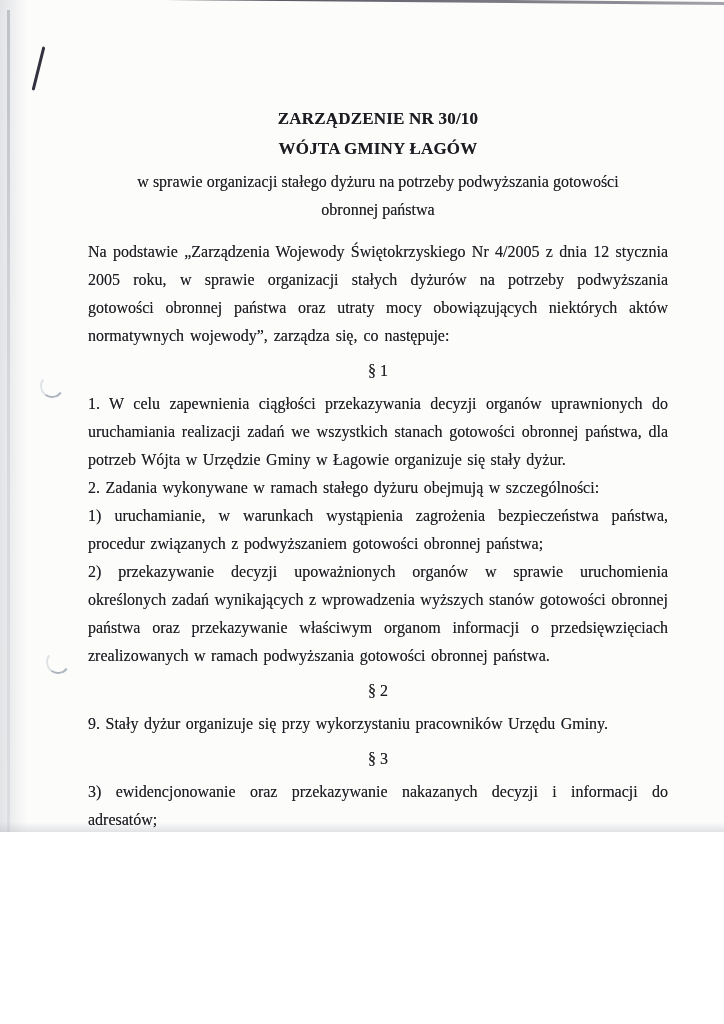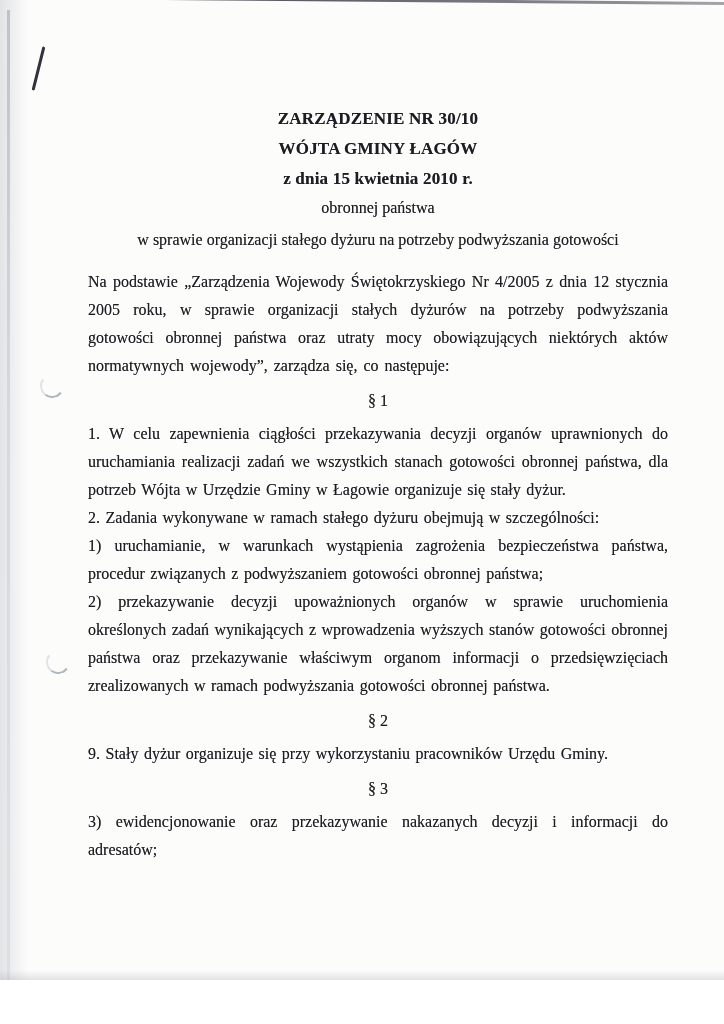--- a/index.html
+++ b/index.html
@@ -9,21 +9,21 @@
   }
   body {
     width: 724px;
     height: 1024px;
     overflow: hidden;
     font-family: "Liberation Serif", serif;
   }
   .page {
     position: relative;
     width: 724px;
-    height: 980px;
+    height: 832px;
     background: #fcfcfb;
     overflow: hidden;
   }
   
   .scan-top-line {
     position: absolute;
     top: 2px;
     left: -6px;
     width: 744px;
     height: 3px;
@@ -129,24 +129,23 @@
   <div class="scan-left-edge"></div>
   <div class="scan-bottom-shade"></div>
   <div class="pen-slash"></div>
   <div class="hole-mark first"></div>
   <div class="hole-mark second"></div>
 
   <div class="content">
 
     <div class="doc-title">ZARZĄDZENIE NR 30/10</div>
     <div class="doc-title">WÓJTA GMINY ŁAGÓW</div>
-    <div class="doc-title">z dnia 15 kwietnia 2010 r.</div>
 
+    <div class="doc-subtitle first">w sprawie organizacji stałego dyżuru na potrzeby podwyższania gotowości</div>
     <div class="doc-subtitle">obronnej państwa</div>
-    <div class="doc-subtitle first">w sprawie organizacji stałego dyżuru na potrzeby podwyższania gotowości</div>
 
     <p class="preamble">Na podstawie „Zarządzenia Wojewody Świętokrzyskiego Nr 4/2005 z dnia 12 stycznia 2005 roku, w sprawie organizacji stałych dyżurów na potrzeby podwyższania gotowości obronnej państwa oraz utraty mocy obowiązujących niektórych aktów normatywnych wojewody”, zarządza się, co następuje:</p>
 
     <div class="section-heading">§ 1</div>
     <p class="para">1. W celu zapewnienia ciągłości przekazywania decyzji organów uprawnionych do uruchamiania realizacji zadań we wszystkich stanach gotowości obronnej państwa, dla potrzeb Wójta w Urzędzie Gminy w Łagowie organizuje się stały dyżur.</p>
     <p class="para">2. Zadania wykonywane w ramach stałego dyżuru obejmują w szczególności:</p>
     <p class="para">1) uruchamianie, w warunkach wystąpienia zagrożenia bezpieczeństwa państwa, procedur związanych z podwyższaniem gotowości obronnej państwa;</p>
     <p class="para">2) przekazywanie decyzji upoważnionych organów w sprawie uruchomienia określonych zadań wynikających z wprowadzenia wyższych stanów gotowości obronnej państwa oraz przekazywanie właściwym organom informacji o przedsięwzięciach zrealizowanych w ramach podwyższania gotowości obronnej państwa.</p>
 
     <div class="section-heading">§ 2</div>

